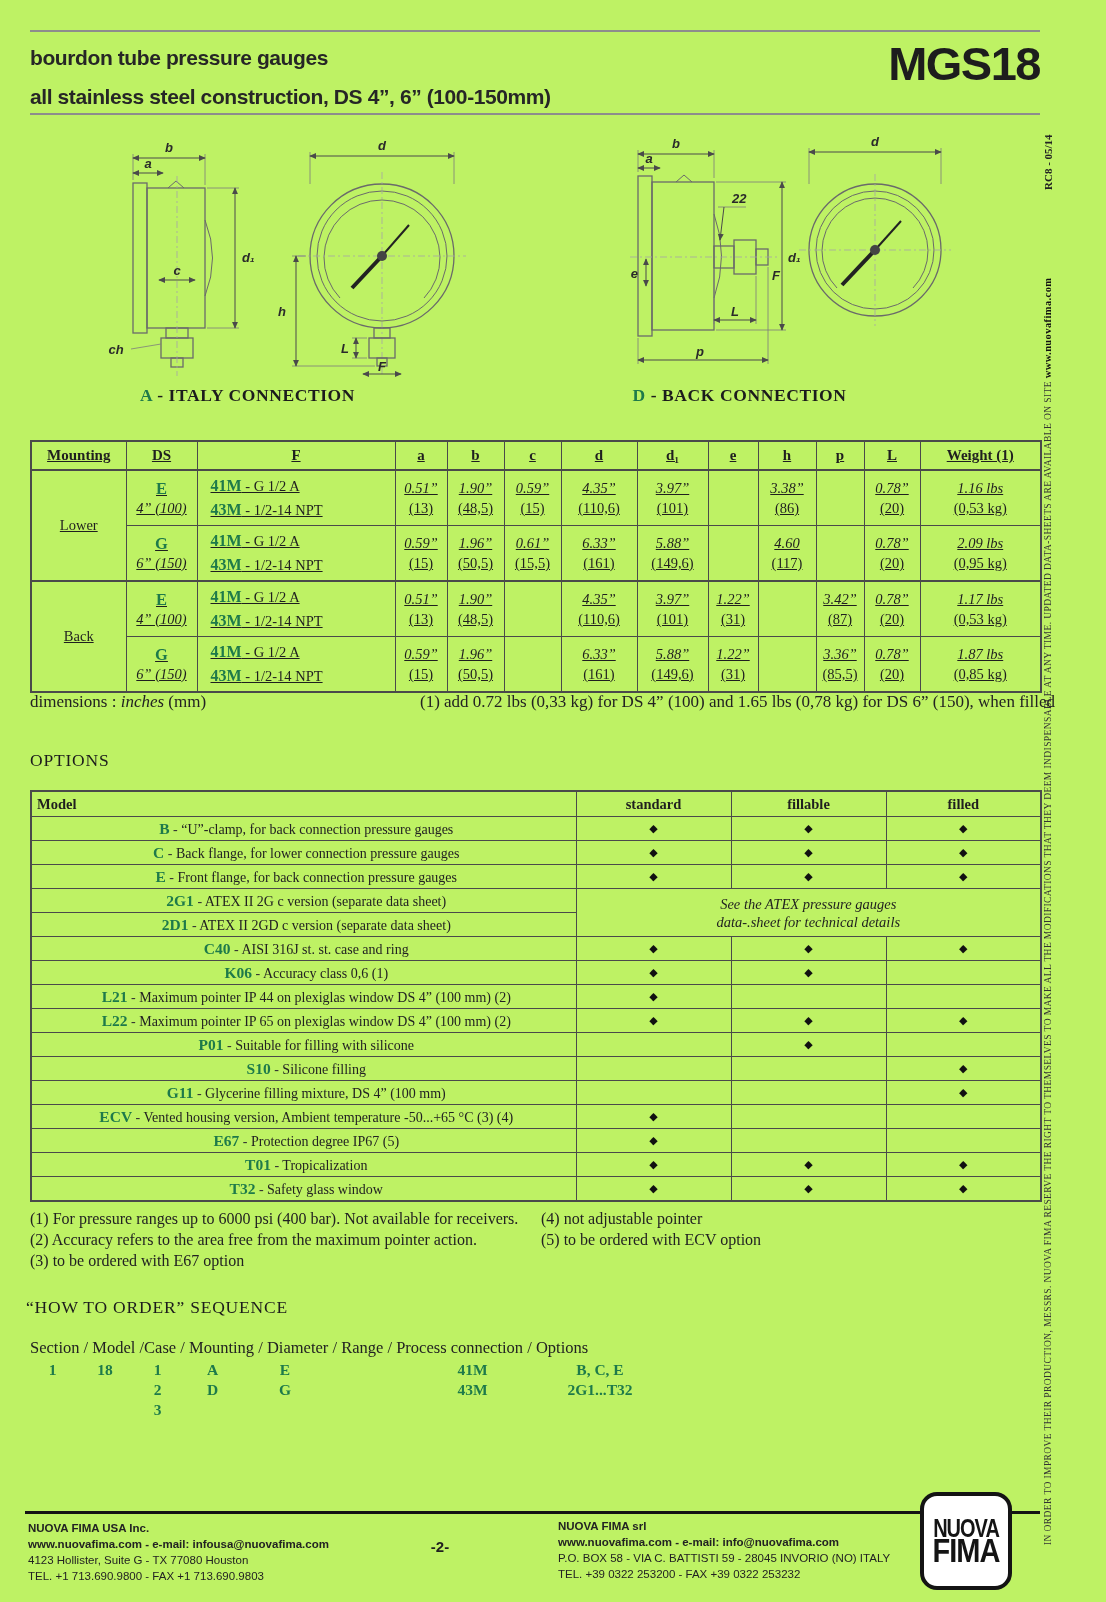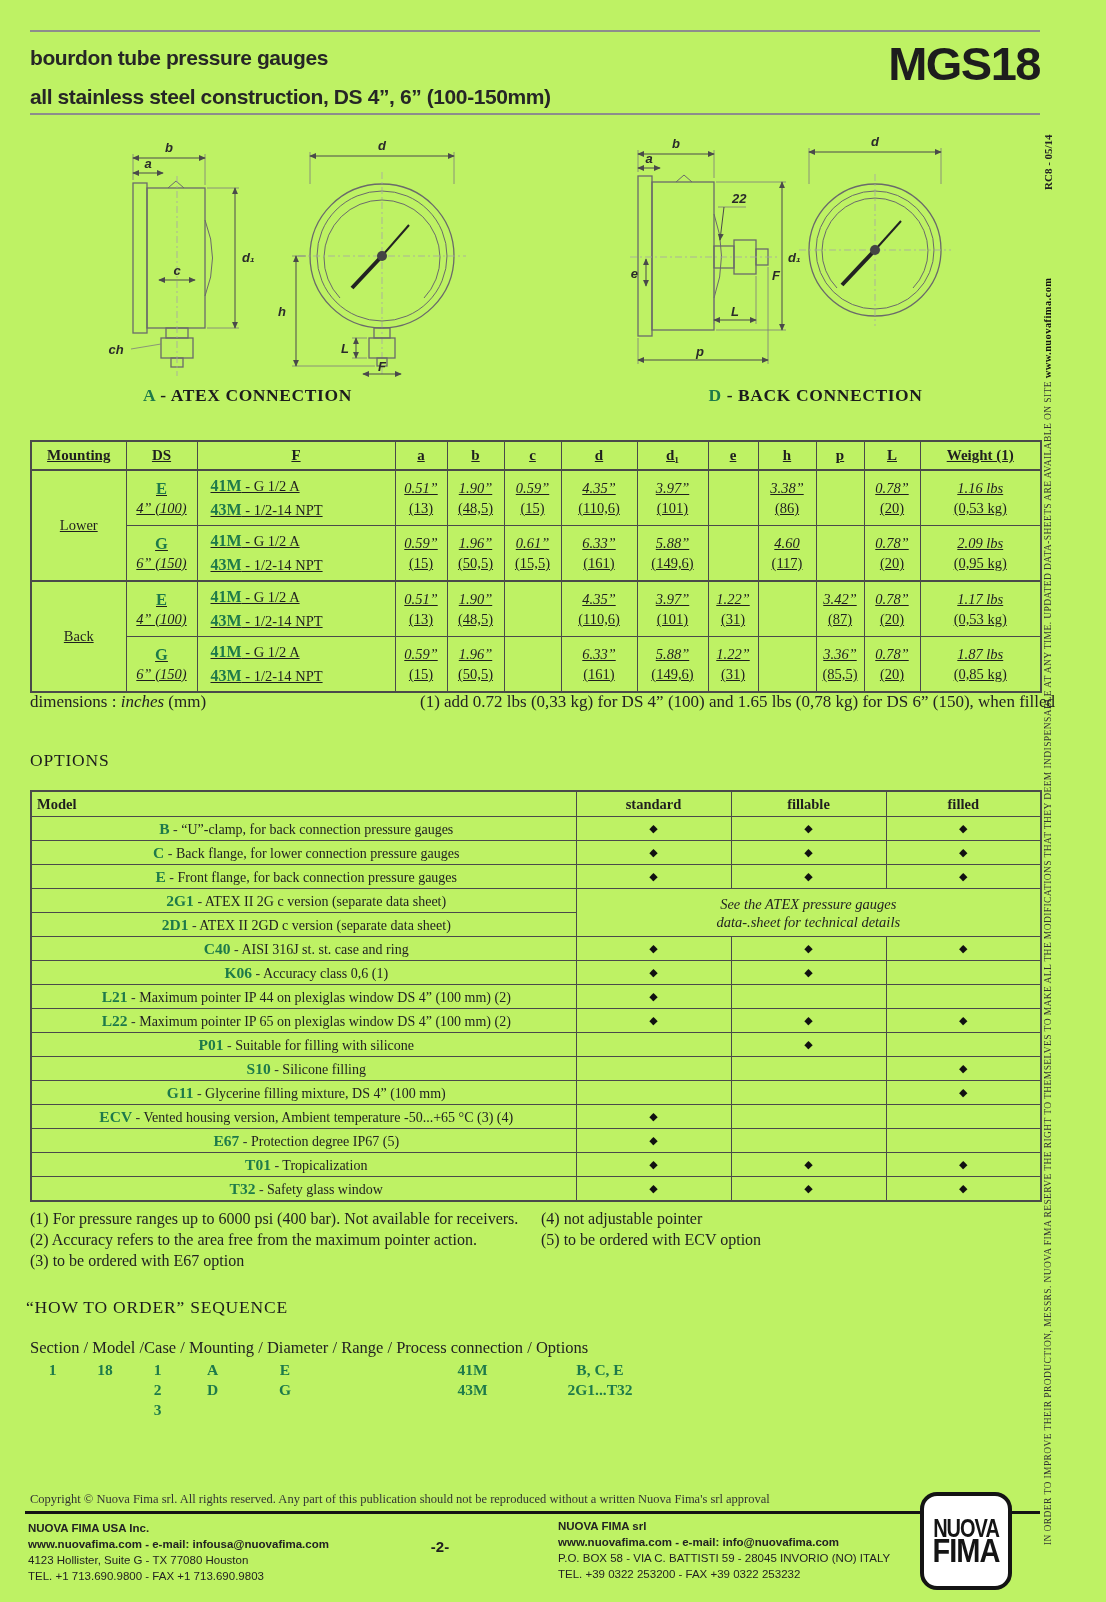--- a/index.html
+++ b/index.html
@@ -202,23 +202,23 @@
       <line class="needle" x1="845" y1="122" x2="871" y2="93" stroke-width="2"></line>
       <circle cx="845" cy="122" r="5" fill="#444"></circle>
       <line class="ext" x1="779" y1="56" x2="779" y2="20"></line>
       <line class="ext" x1="911" y1="56" x2="911" y2="20"></line>
       <line class="dim" x1="779" y1="24" x2="911" y2="24" marker-start="url(#ar)" marker-end="url(#ar)"></line>
       <text class="lab" x="845" y="18" text-anchor="middle">d</text>
     </g>
   </svg>
 
   <div class="cap" style="left:130px;width:235px;">
-    <span class="green">A</span><span> - ATEX CONNECTION</span>
-  </div>
-  <div class="cap" style="left:708px;width:215px;">
+    <span class="green">A</span><span> - ITALY CONNECTION</span>
+  </div>
+  <div class="cap" style="left:632px;width:215px;">
     <span class="green">D</span><span> - BACK CONNECTION</span>
   </div>
 
   <table class="dims">
     <colgroup>
       <col style="width:95px">
         <col style="width:71px">
         <col style="width:198px">
       <col style="width:52px">
         <col style="width:57px">
@@ -610,21 +610,20 @@
       <div class="ocol" style="width: 115px;">
         <div class="oval">41M</div>
         <div class="oval">43M</div>
       </div>
       <div class="ocol" style="width: 140px;">
         <div class="oval">B, C, E</div>
         <div class="oval">2G1...T32</div>
       </div>
     </div>
 
-  <div class="copy">Copyright © Nuova Fima srl.  All rights reserved. Any part of this publication should not be reproduced without a written Nuova Fima's srl approval</div>
   <div class="brule"></div>
 
   <div class="fcol" style="left:28px;top:1520px;width:380px;">
     <div class="f-name">NUOVA FIMA USA Inc.</div>
     <div class="f-web">www.nuovafima.com - e-mail: infousa@nuovafima.com</div>
     <div>4123 Hollister, Suite G - TX 77080 Houston</div>
     <div>TEL. +1 713.690.9800 - FAX +1 713.690.9803</div>
   </div>
   <div class="pnum">-2-</div>
   <div class="fcol" style="left:558px;top:1518px;width:360px;">

